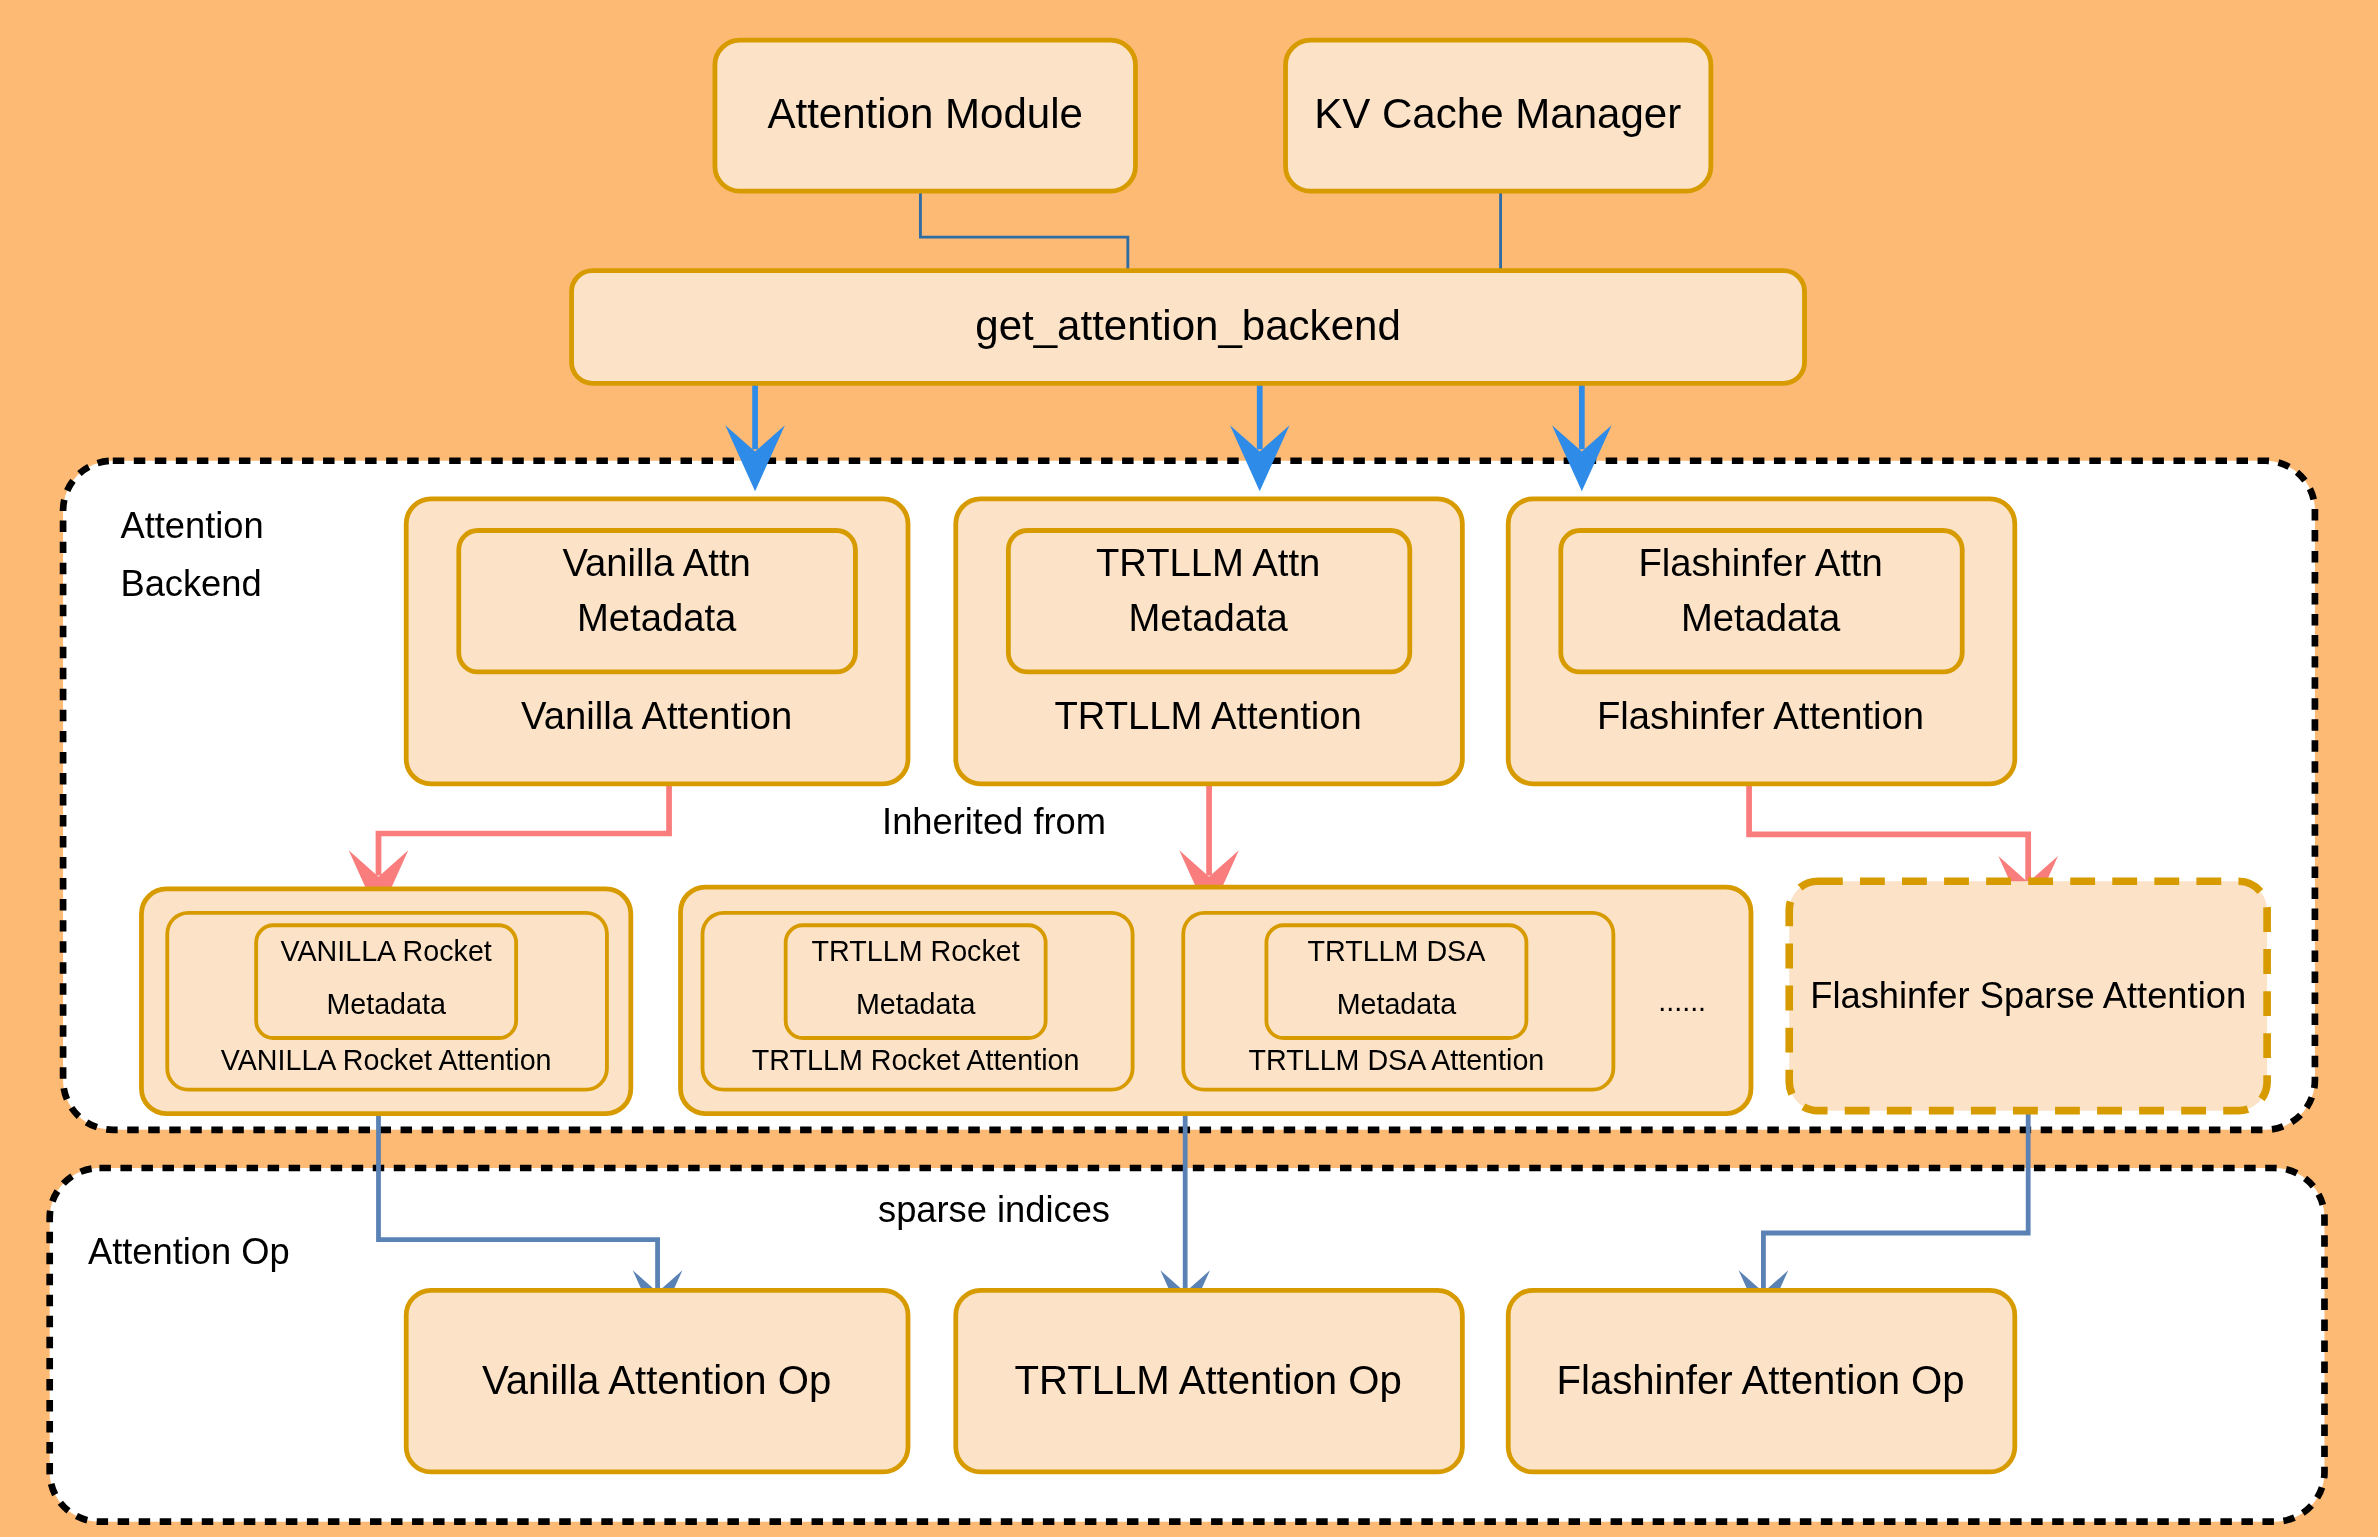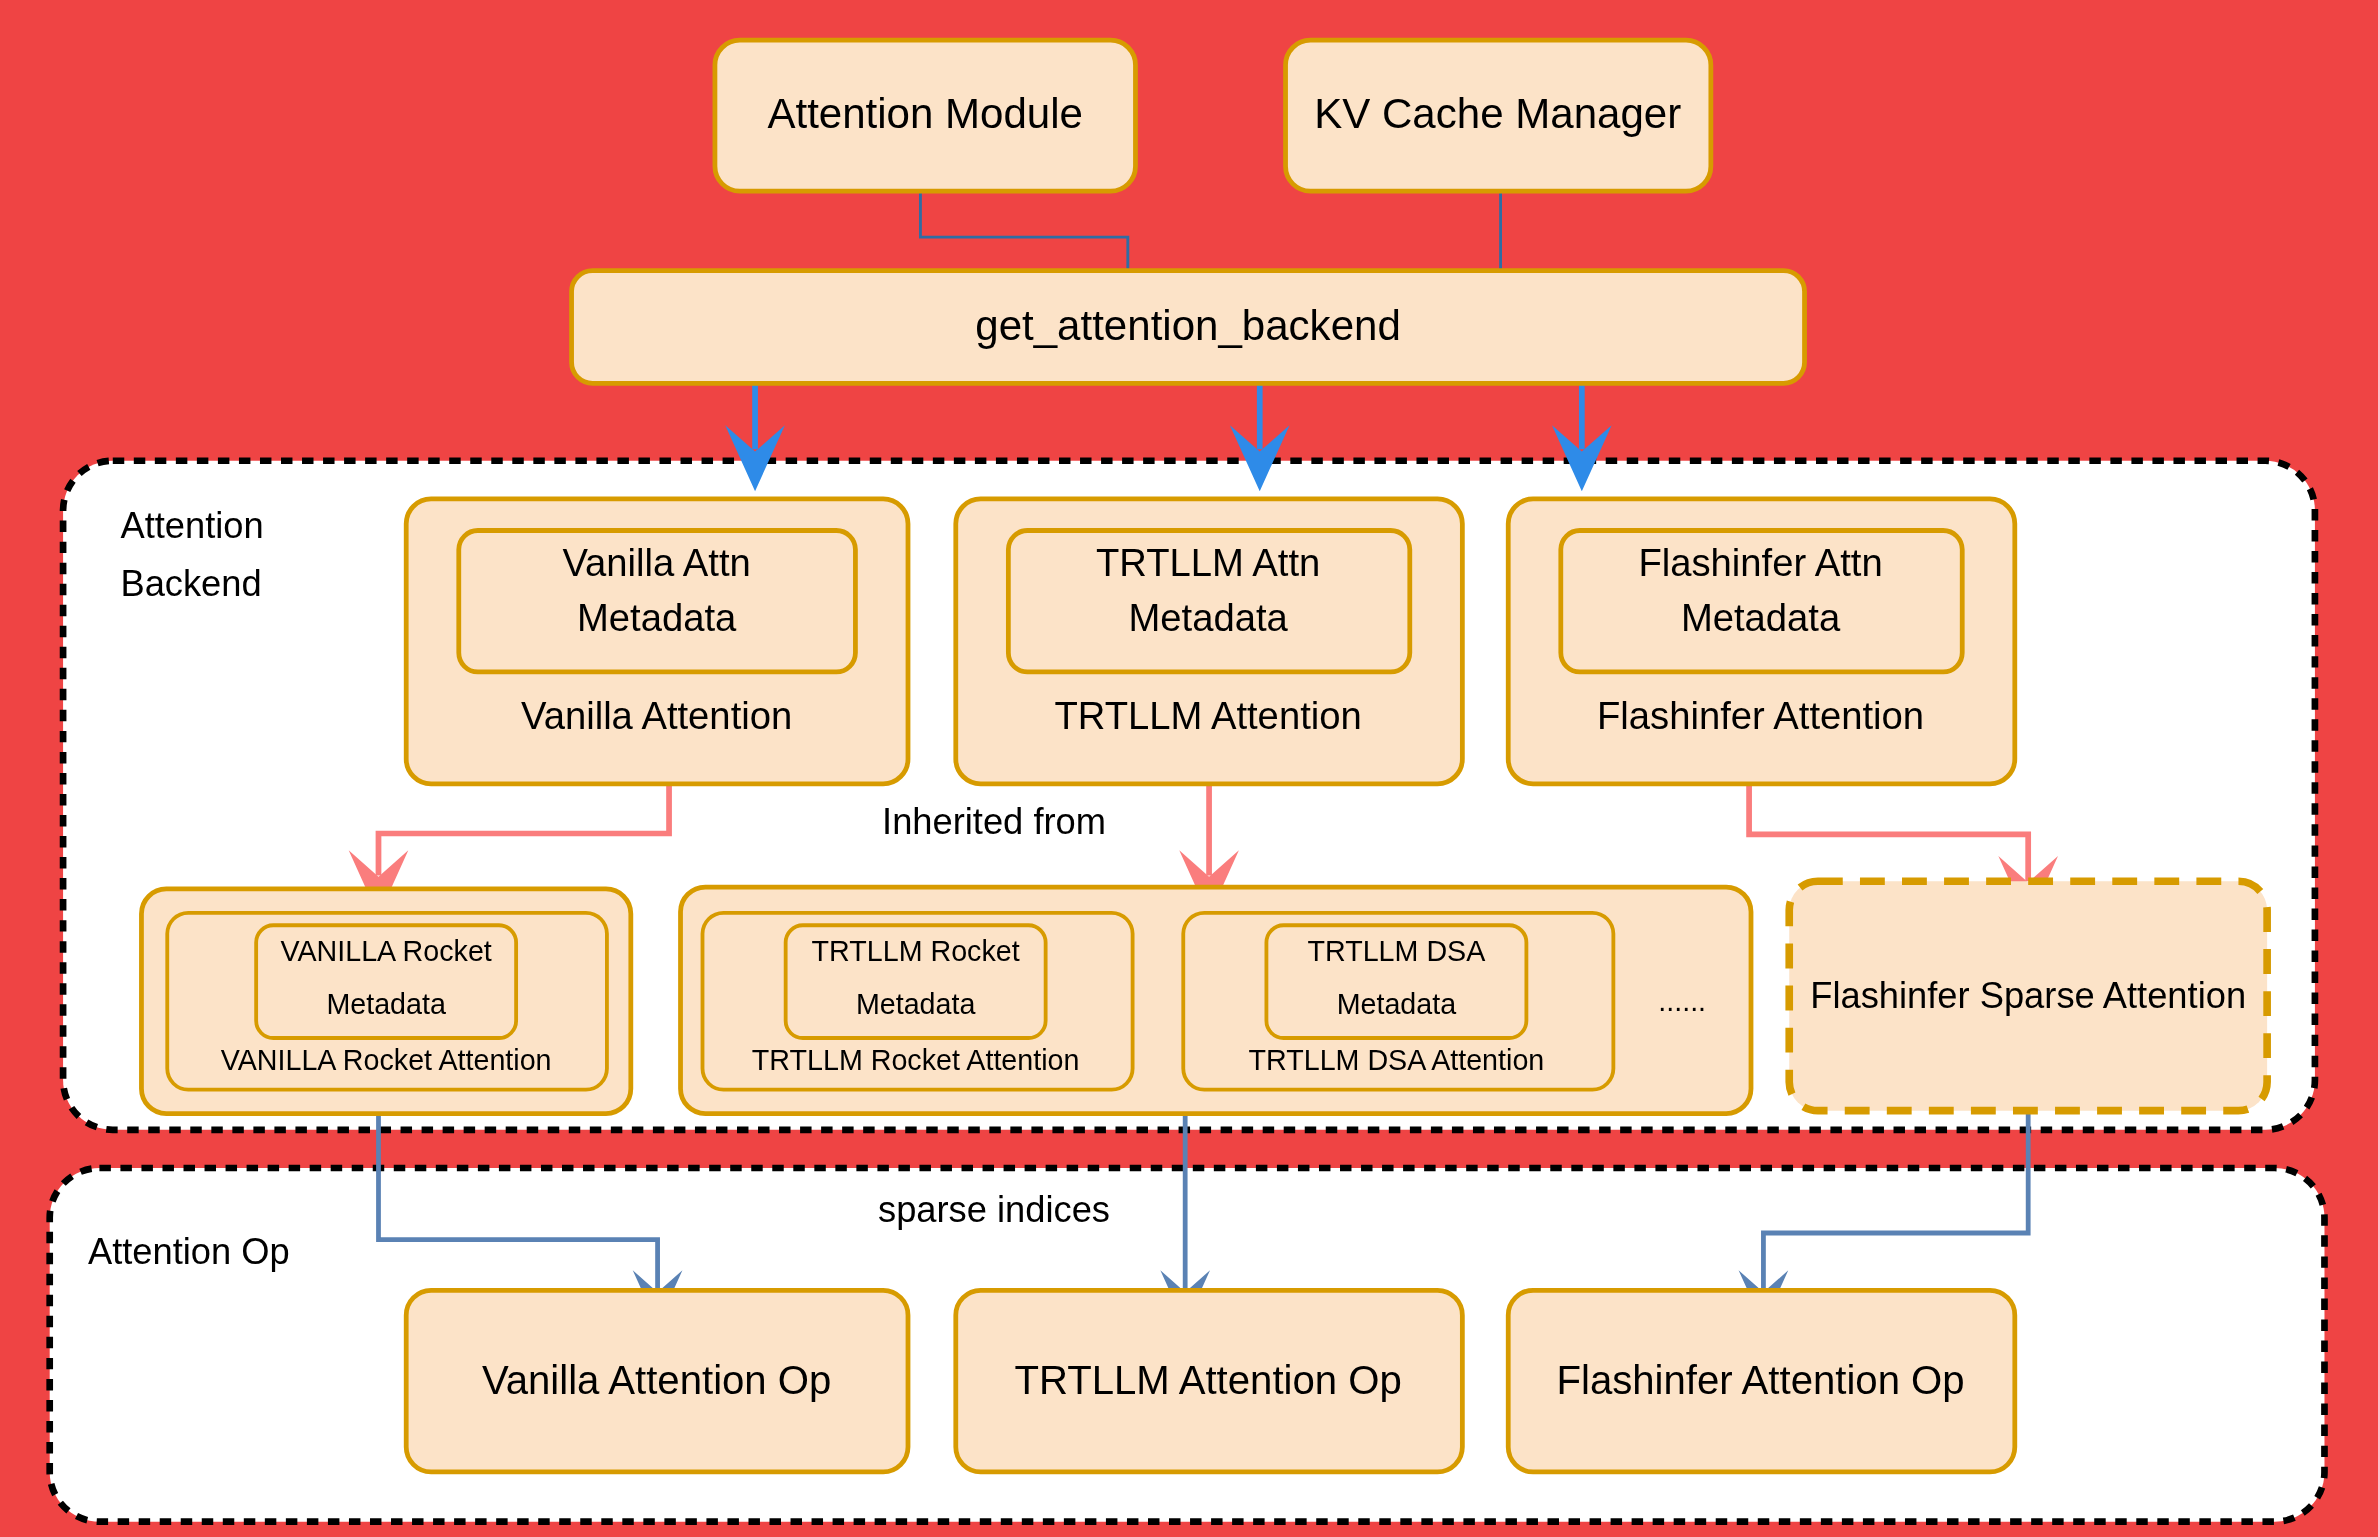--- a/index.html
+++ b/index.html
@@ -10,21 +10,21 @@
   body {
     width: 2378px;
     height: 1537px;
     overflow: hidden;
     font-family: "Liberation Sans", sans-serif;
   }
   #stage {
     position: relative;
     width: 2378px;
     height: 1537px;
-    background: #ef4444;
+    background: #fdba74;
   }
   svg.layer {
     position: absolute;
     inset: 0;
     width: 2378px;
     height: 1537px;
     display: block;
   }
   .node-text {
     font-family: "Liberation Sans", sans-serif;

